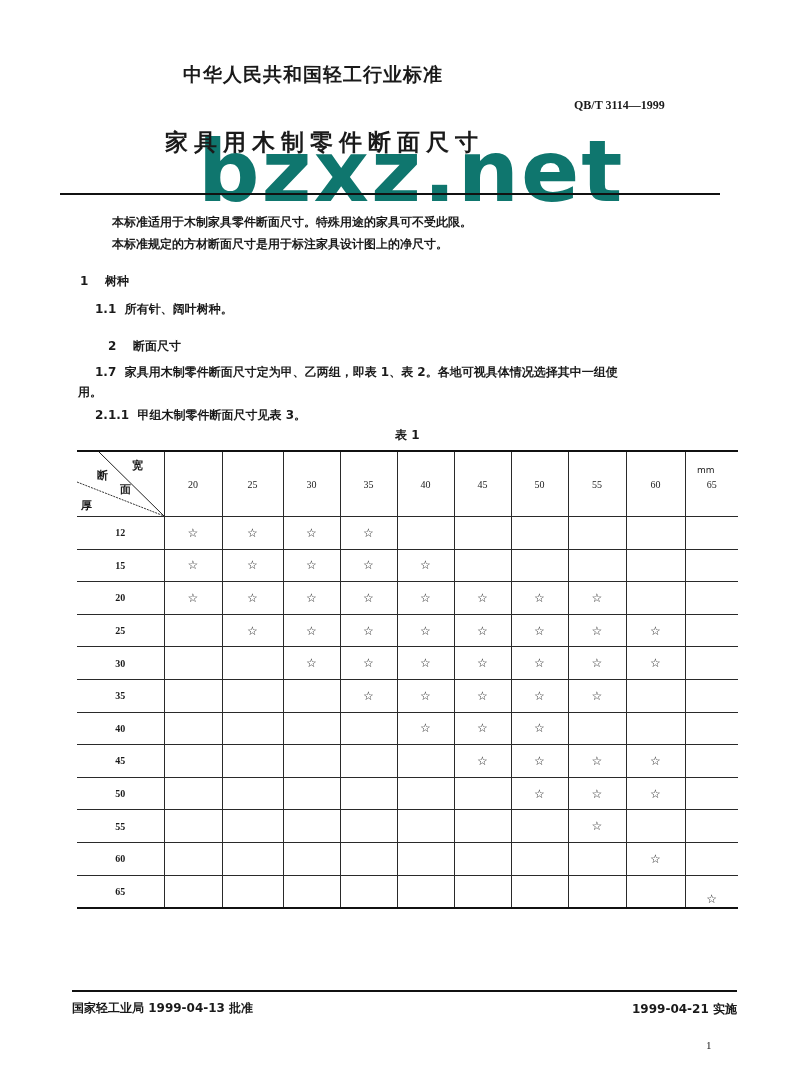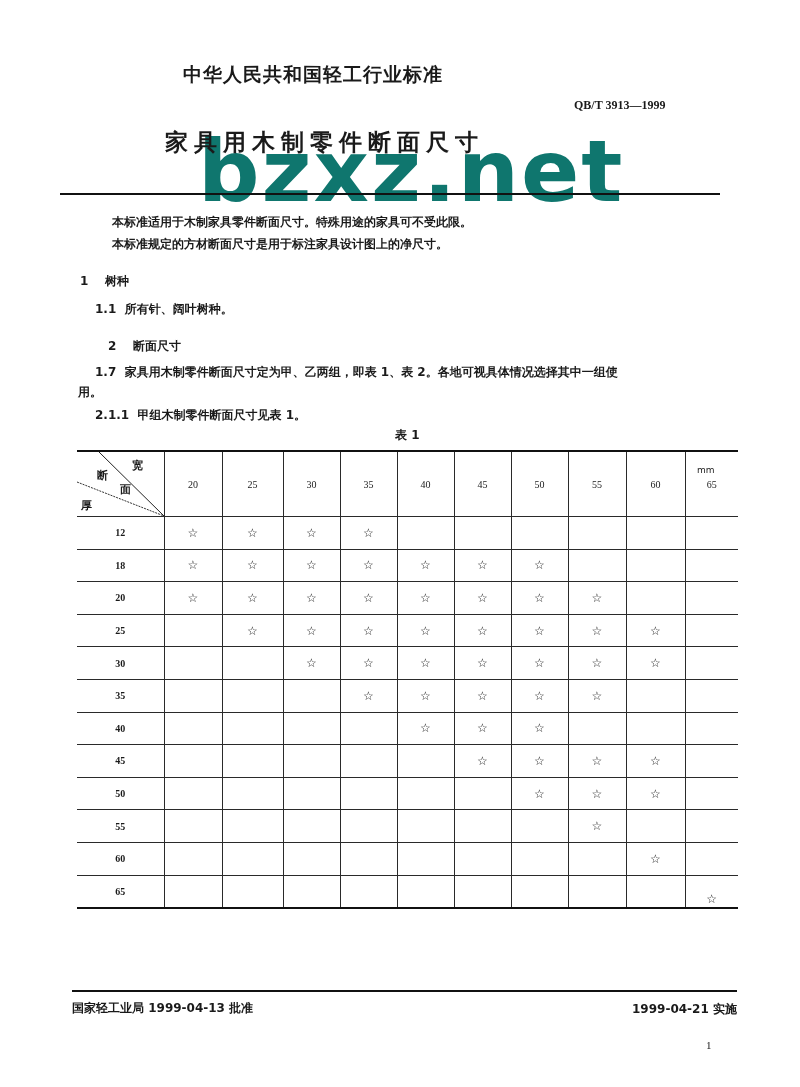--- a/index.html
+++ b/index.html
@@ -43,21 +43,21 @@
   .foot-left { left: 72px; top: 1000px; font-size: 12px; font-weight: bold; }
   .foot-right { left: 632px; top: 1001px; font-size: 12px; font-weight: bold; }
   .page-no { left: 706px; top: 1039px; font-size: 11px; font-family: "Liberation Serif", serif; }
 </style>
 </head>
 <body>
 
 <div class="abs watermark">bzxz.net</div>
 
 <div class="abs org-title">中华人民共和国轻工行业标准</div>
-<div class="abs std-code">QB/T 3913—1999</div>
+<div class="abs std-code">QB/T 3114—1999</div>
 <div class="abs doc-title">家具用木制零件断面尺寸</div>
 <div class="abs rule-top"></div>
 
 <div class="abs para" style="left:112px; top:214px;">本标准适用于木制家具零件断面尺寸。特殊用途的家具可不受此限。</div>
 <div class="abs para" style="left:112px; top:236px;">本标准规定的方材断面尺寸是用于标注家具设计图上的净尺寸。</div>
 
 <div class="abs sec" style="left:80px; top:273px;">
   <span>1</span>&nbsp;&nbsp;&nbsp;&nbsp;<span>树种</span>
 </div>
 <div class="abs sec" style="left:95px; top:301px;">
@@ -65,21 +65,21 @@
 </div>
 
 <div class="abs sec" style="left:80px; top:338px;margin-left:28px;">
   <span>2</span>&nbsp;&nbsp;&nbsp;&nbsp;<span>断面尺寸</span>
 </div>
 <div class="abs sec" style="left:95px; top:364px; white-space:nowrap;">
   <span>1.7</span>&nbsp;&nbsp;<span>家具用木制零件断面尺寸定为甲、乙两组，即表 1、表 2。各地可视具体情况选择其中一组使</span>
 </div>
 <div class="abs sec" style="left:78px; top:384px;">用。</div>
 <div class="abs sec" style="left:95px; top:407px;">
-  <span>2.1.1</span>&nbsp;&nbsp;<span>甲组木制零件断面尺寸见表 1。</span>
+  <span>2.1.1</span>&nbsp;&nbsp;<span>甲组木制零件断面尺寸见表 3。</span>
 </div>
 
 <div class="abs table-caption">表 1</div>
 <div class="abs unit">mm</div>
 
 <table class="t1">
   <colgroup>
     <col style="width:87px">
     <col style="width:58px">
       <col style="width:61px">
@@ -122,28 +122,28 @@
         <td><span class="star">☆</span></td>
         <td><span class="star">☆</span></td>
         <td></td>
         <td></td>
         <td></td>
         <td></td>
         <td></td>
         <td></td>
       </tr>
       <tr class="data-row">
-        <td>18</td>
-        <td><span class="star">☆</span></td>
-        <td><span class="star">☆</span></td>
-        <td><span class="star">☆</span></td>
-        <td><span class="star">☆</span></td>
-        <td><span class="star">☆</span></td>
-        <td><span class="star">☆</span></td>
-        <td><span class="star">☆</span></td>
+        <td>15</td>
+        <td><span class="star">☆</span></td>
+        <td><span class="star">☆</span></td>
+        <td><span class="star">☆</span></td>
+        <td><span class="star">☆</span></td>
+        <td><span class="star">☆</span></td>
+        <td></td>
+        <td></td>
         <td></td>
         <td></td>
         <td></td>
       </tr>
       <tr class="data-row">
         <td>20</td>
         <td><span class="star">☆</span></td>
         <td><span class="star">☆</span></td>
         <td><span class="star">☆</span></td>
         <td><span class="star">☆</span></td>

